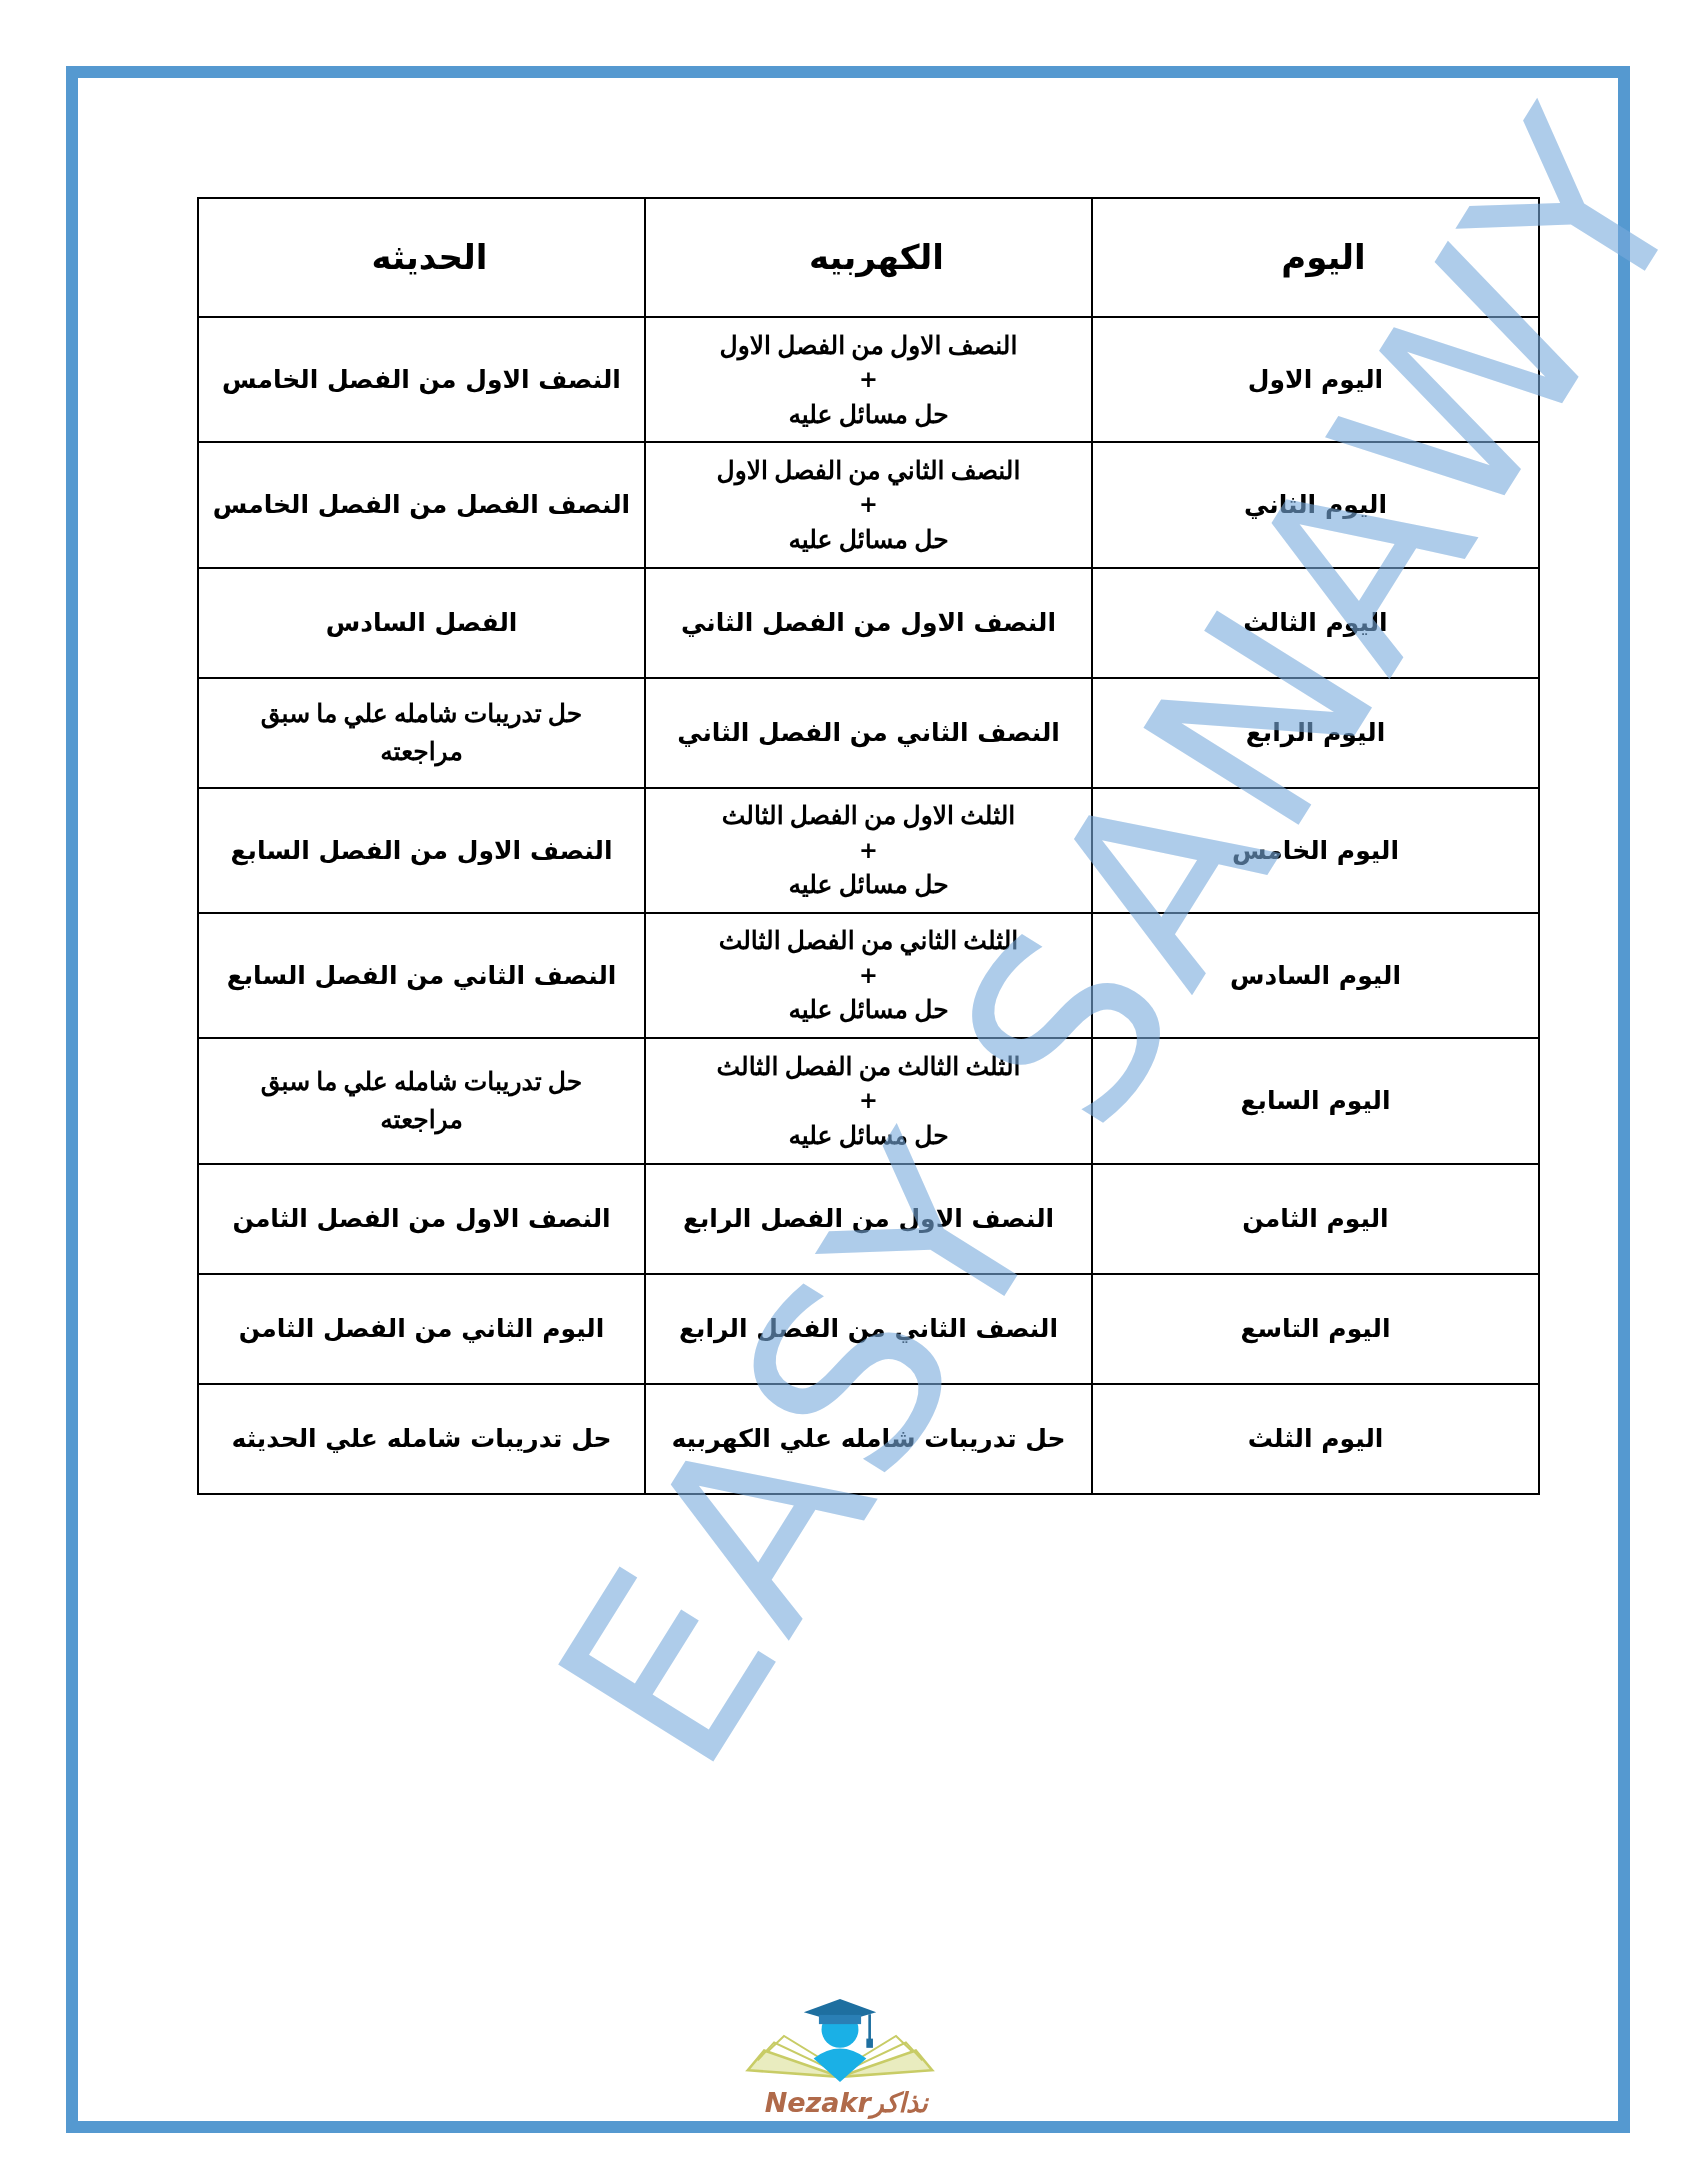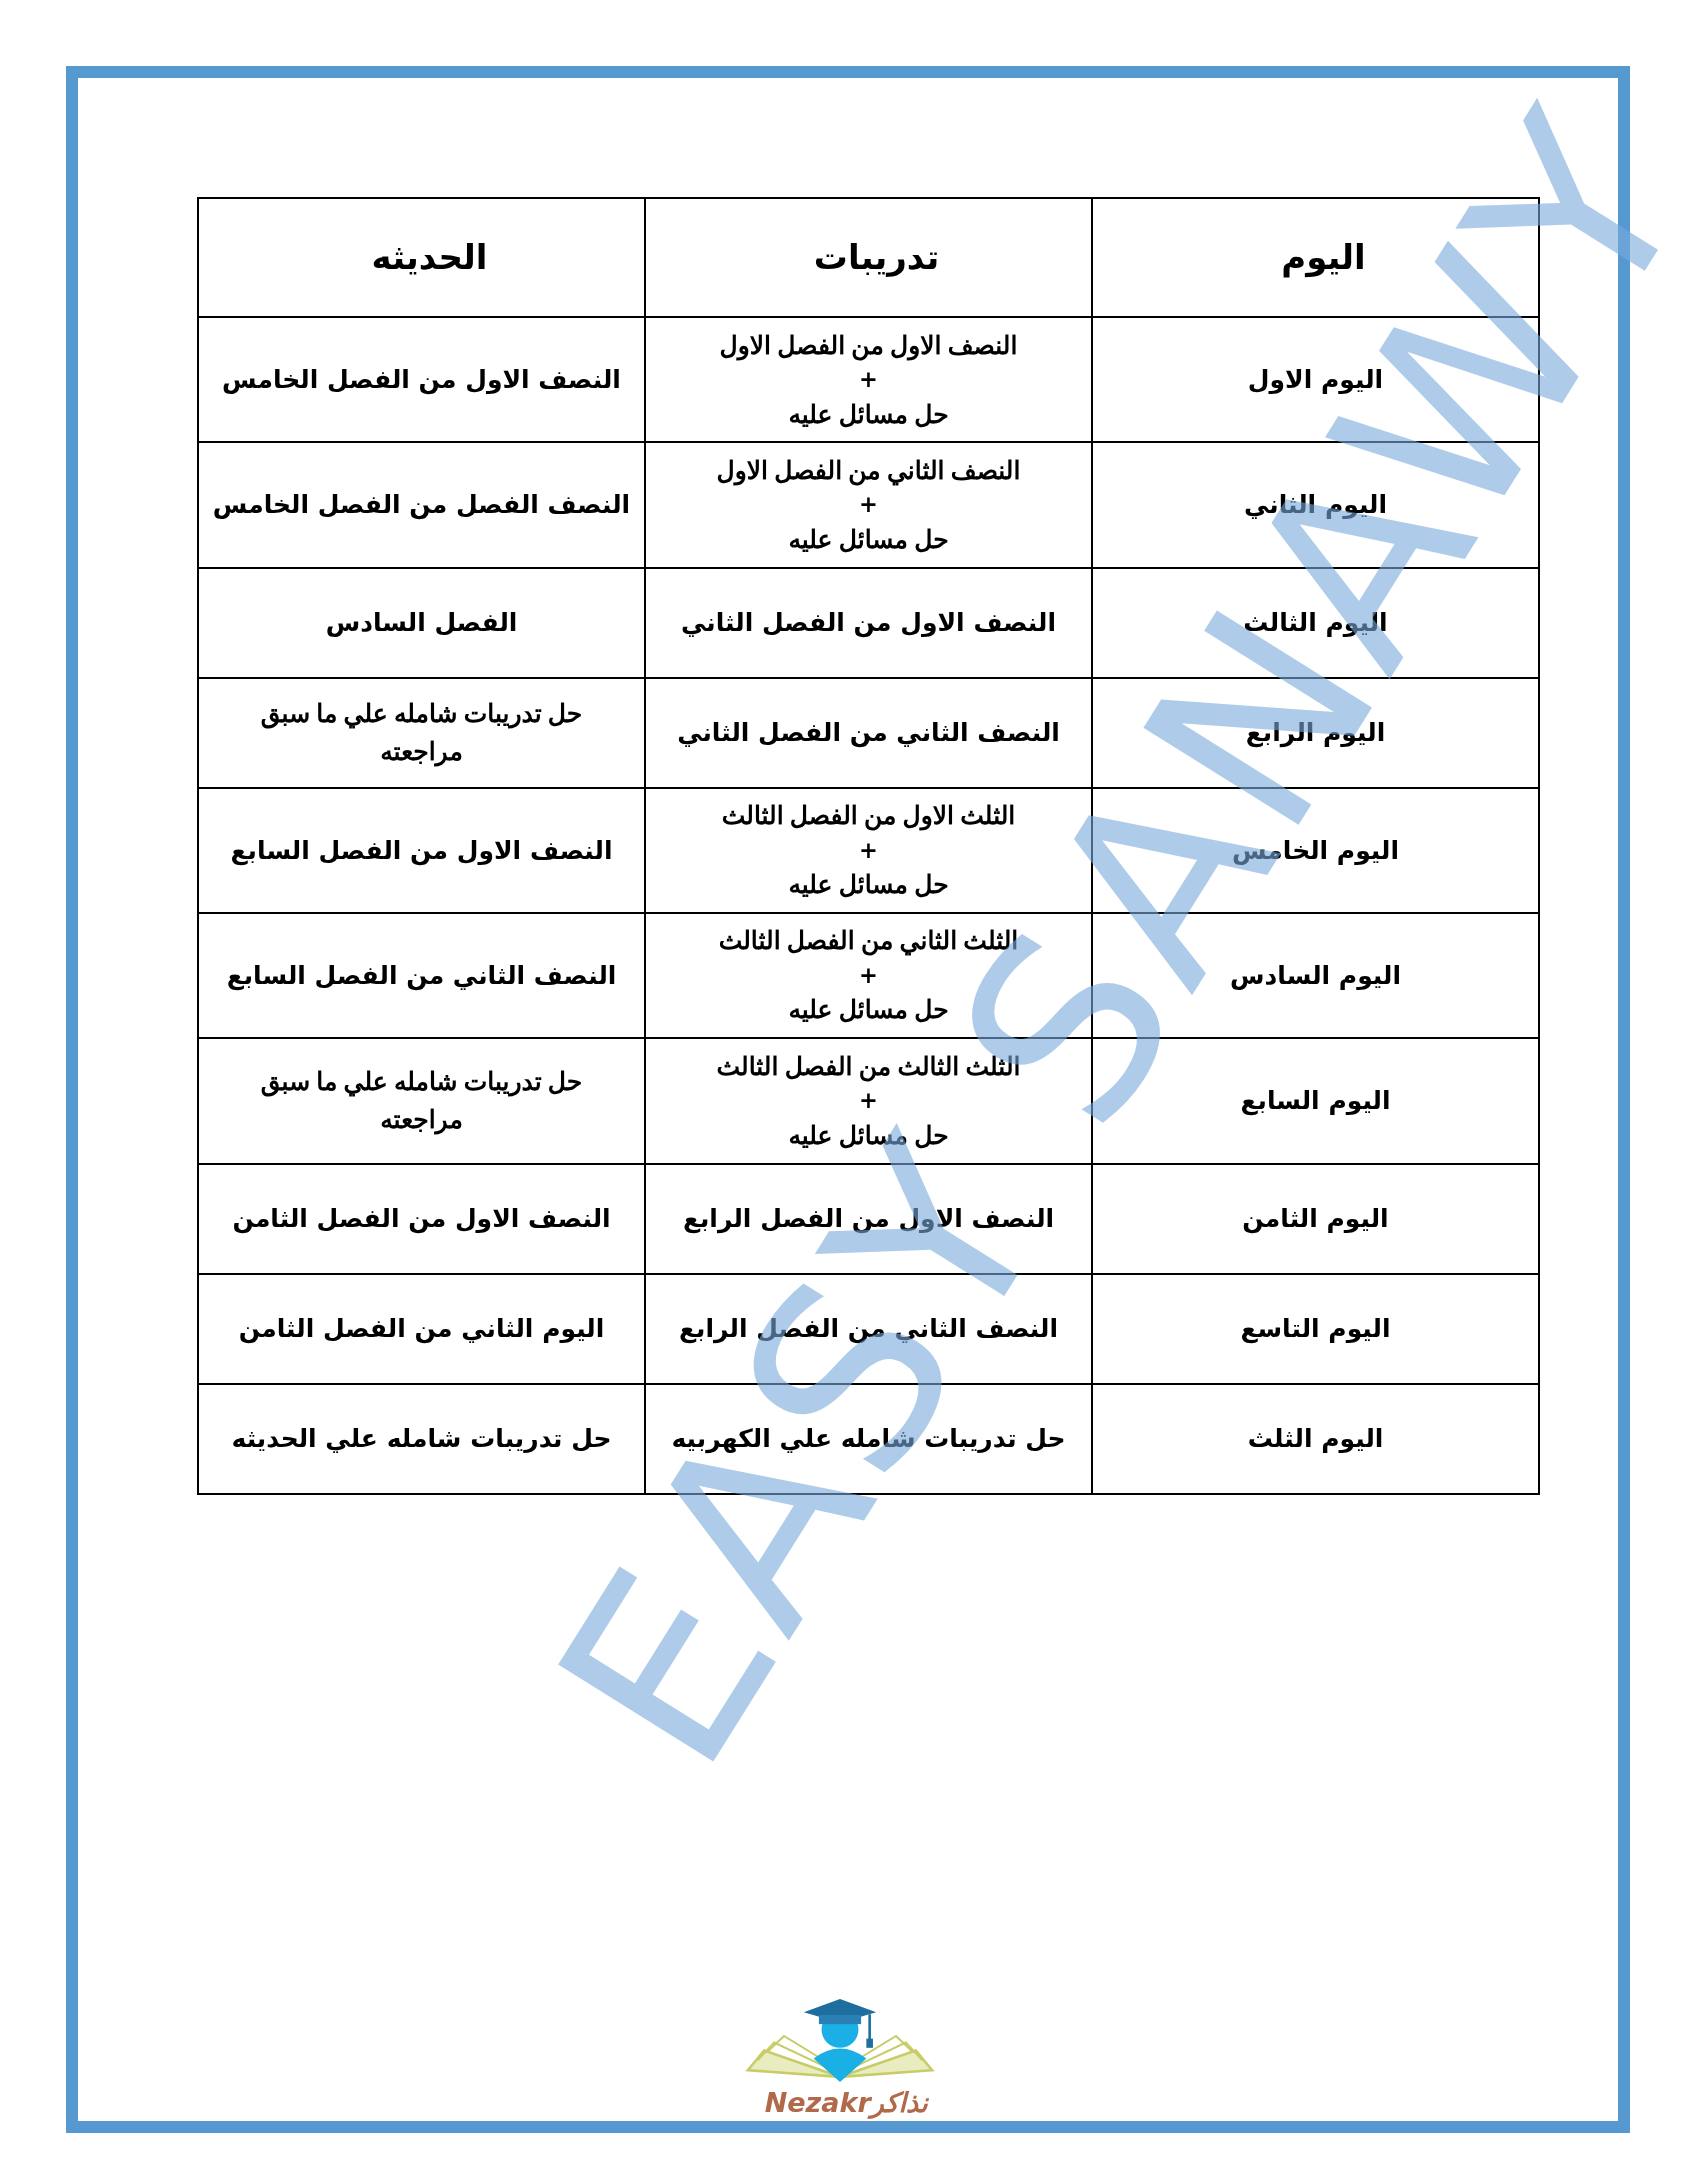--- a/index.html
+++ b/index.html
@@ -79,21 +79,21 @@
   </style>
 </head>
 <body>
 
 <div class="page-frame"></div>
 
 <table class="schedule-table">
   <thead>
     <tr>
       <th>اليوم</th>
-      <th>تدريبات</th>
+      <th>الكهربيه</th>
       <th>الحديثه</th>
     </tr>
   </thead>
   <tbody>
     <tr class="row-3">
       <td>اليوم الاول</td>
       <td>
         <span class="cell-line">النصف الاول من الفصل الاول</span>
         <span class="plus">+</span>
         <span class="cell-line">حل مسائل عليه</span>

